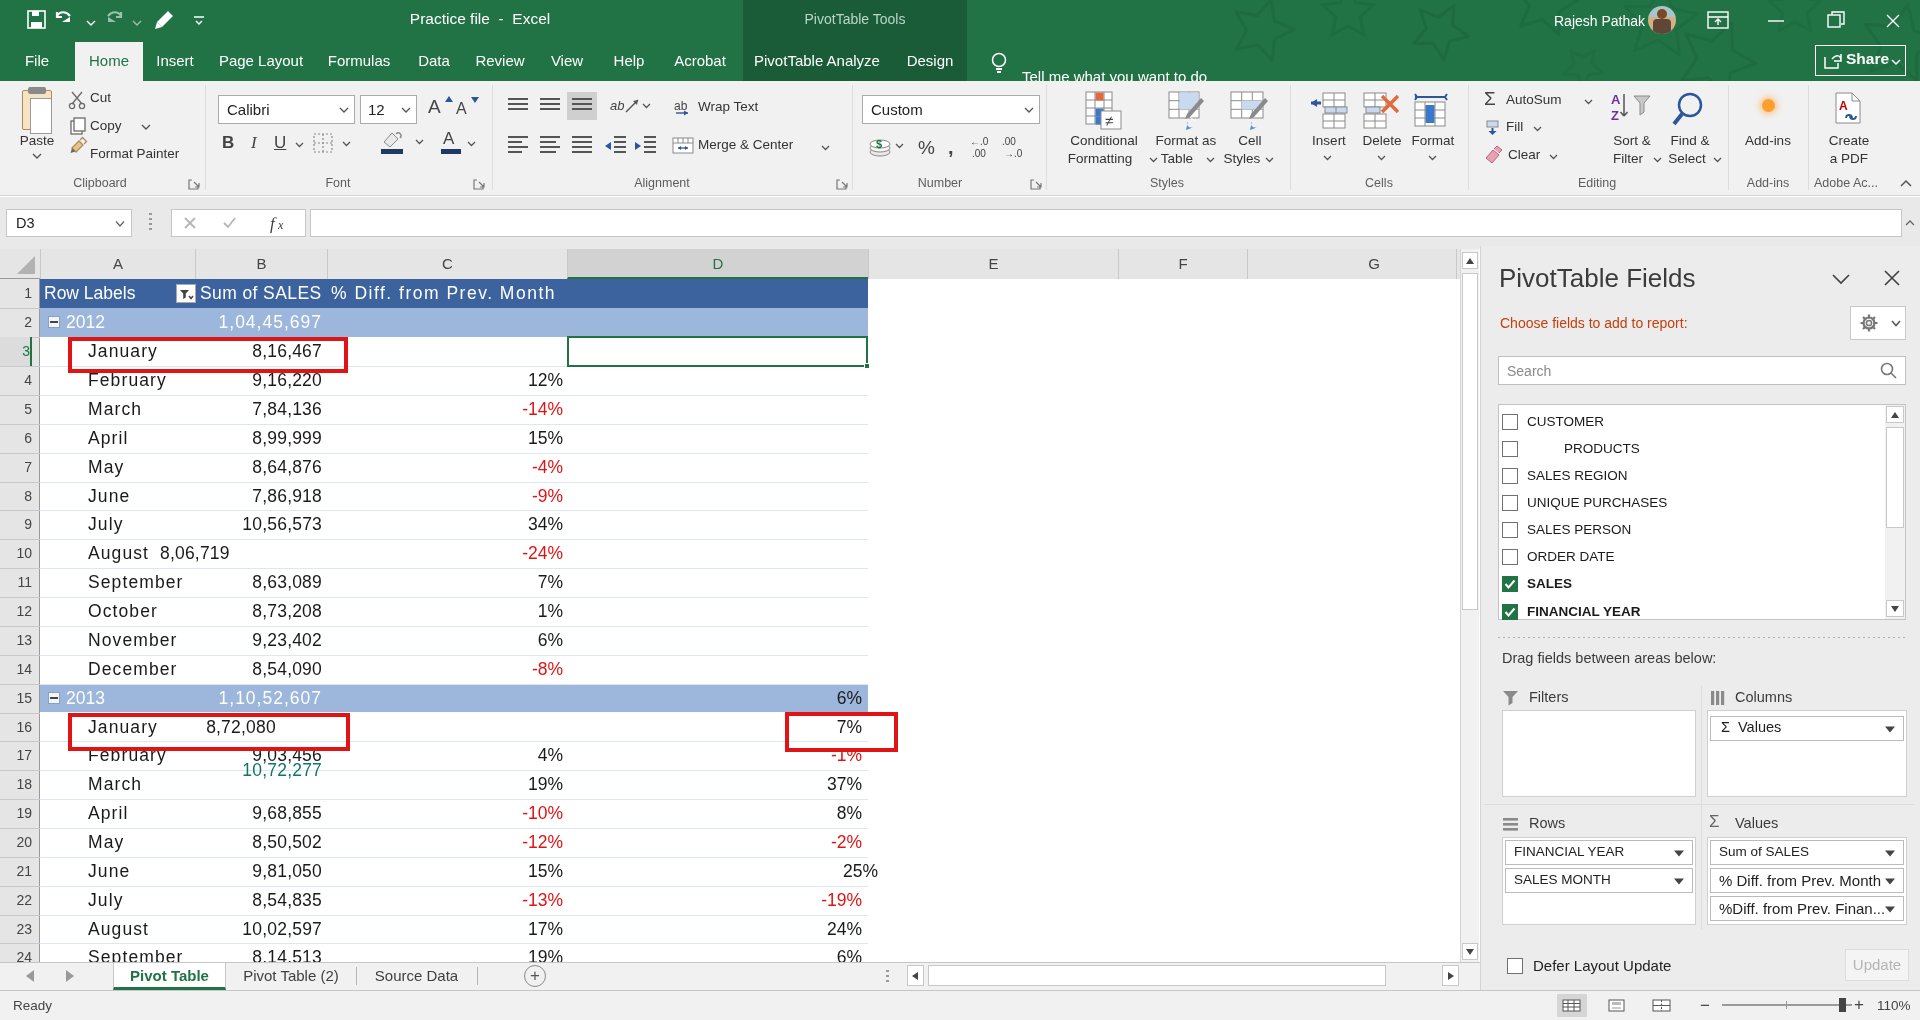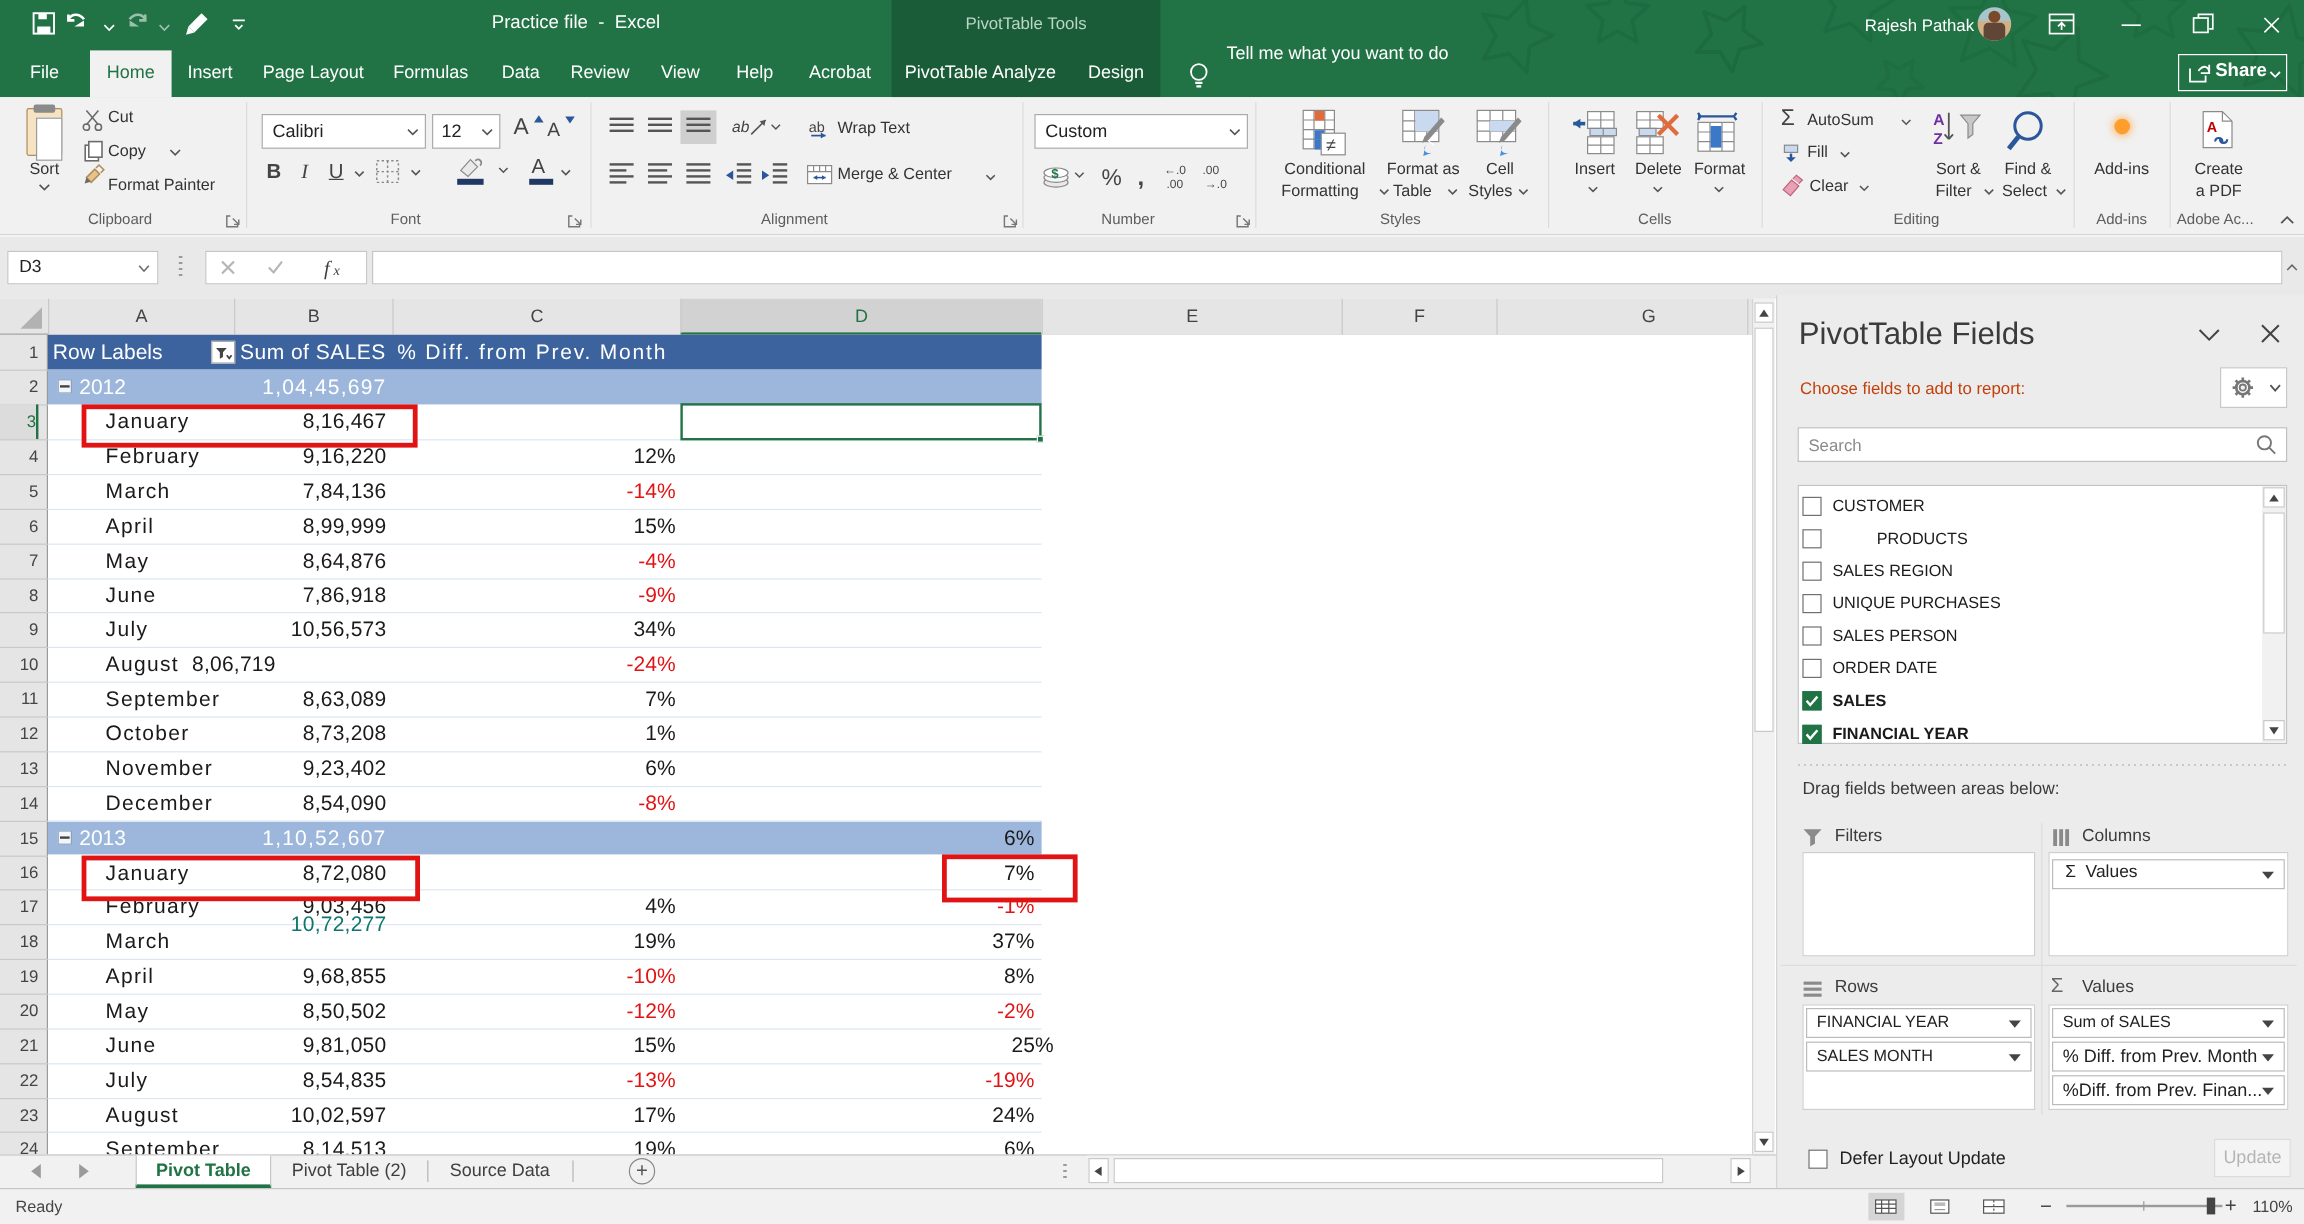--- a/index.html
+++ b/index.html
@@ -73,21 +73,21 @@
 <div class="ct" style="left:420px;top:52px;width:160px;color:#fff;font-size:15px">Review</div>
 <div class="ct" style="left:487px;top:52px;width:160px;color:#fff;font-size:15px">View</div>
 <div class="ct" style="left:549px;top:52px;width:160px;color:#fff;font-size:15px">Help</div>
 <div class="ct" style="left:620px;top:52px;width:160px;color:#fff;font-size:15px">Acrobat</div>
 <div class="ct" style="left:737px;top:52px;width:160px;color:#fff;font-size:15px">PivotTable Analyze</div>
 <div class="ct" style="left:850px;top:52px;width:160px;color:#fff;font-size:15px">Design</div>
 <svg style="left:986px;top:50px" width="26" height="26" viewBox="0 0 26 26" fill="none" stroke="#fff" stroke-width="1.5">
 <circle cx="13" cy="10" r="6.5"></circle>
       <path d="M10 19 h6 M11 22 h4" stroke-width="1.8"></path>
     </svg>
-<div class="t" style="left:1022px;top:36px;color:#fff;font-size:15px">Tell me what you want to do</div>
+<div class="t" style="left:1022px;top:68px;color:#fff;font-size:15px">Tell me what you want to do</div>
 <div class="a" style="left:1815px;top:45px;width:91px;height:31px;border:1.5px solid #fff"></div>
 <svg style="left:1822px;top:51px" width="22" height="20" viewBox="0 0 22 20" fill="none" stroke="#fff" stroke-width="1.5">
 <path d="M10 8 c5 -6 9 -3 9 2 M19 3 v7 h-7"></path>
       <path d="M3 6 v11 h13 v-5"></path>
     </svg>
 <div class="t" style="left:1846px;top:50px;color:#fff;font-size:15.5px;font-weight:bold">Share</div>
 <svg style="left:1890px;top:57px" width="12" height="10" viewBox="0 0 12 10" fill="none" stroke="#fff" stroke-width="1.5">
       <path d="M2 3 l4 4 4 -4"></path>
     </svg>
 <div class="a" style="left:0;top:81px;width:1920px;height:115px;background:#f1f1f1;border-bottom:1px solid #d4d4d4"></div>
@@ -118,21 +118,21 @@
       <g transform="translate(840,180)">
         <path d="M0 0 h-3 v9 h9 v-3 M2 2 l5 5 M7 3 v4 h-4"></path>
       </g>
       <g transform="translate(1034,180)">
         <path d="M0 0 h-3 v9 h9 v-3 M2 2 l5 5 M7 3 v4 h-4"></path>
       </g>
     </svg>
 <div class="a" style="left:22px;top:90px;width:30px;height:40px;background:#f5e3c3;border:1px solid #b08d57;border-radius:2px"></div>
 <div class="a" style="left:28px;top:87px;width:18px;height:7px;background:#8a8a8a;border-radius:2px"></div>
 <div class="a" style="left:30px;top:98px;width:22px;height:36px;background:#fff;border:1px solid #9a9a9a"></div>
-<div class="ct" style="left:7px;top:133px;width:60px;font-size:13.5px;color:#333">Sort</div>
+<div class="ct" style="left:7px;top:133px;width:60px;font-size:13.5px;color:#333">Paste</div>
 <svg style="left:31px;top:152px" width="12" height="9" viewBox="0 0 12 9" fill="none" stroke="#555" stroke-width="1.4">
       <path d="M2 2 l4 4 4 -4"></path>
     </svg>
 <svg style="left:68px;top:90px" width="22" height="78" viewBox="0 0 22 78" fill="none" stroke="#6a6a6a" stroke-width="1.3">
 <path d="M4 2 l10 12 M14 2 l-10 12"></path>
       <circle cx="4" cy="16" r="2.6"></circle>
       <circle cx="14" cy="16" r="2.6"></circle>
 <rect x="3" y="31" width="11" height="13" fill="#fff"></rect>
       <rect x="6" y="28" width="11" height="13" fill="#fff"></rect>
 <path d="M4 58 l7 -7 4 4 -7 7 z" fill="#e8c28a" stroke="#b08d57"></path>
@@ -562,21 +562,21 @@
 <div class="a" style="left:40px;top:625.8px;width:828px;height:1px;background:#dde6f2"></div>
 <div style="position:absolute;font-size:17.5px;line-height:28.87px;color:#1a1a1a;white-space:nowrap;left:88px;top:625.8px;letter-spacing:1.1px">November</div>
 <div style="position:absolute;font-size:17.5px;line-height:28.87px;color:#1a1a1a;white-space:nowrap;left:160px;top:625.8px;width:162px;text-align:right;letter-spacing:0.2px">9,23,402</div>
 <div style="position:absolute;font-size:17.5px;line-height:28.87px;color:#1a1a1a;white-space:nowrap;left:400px;top:625.8px;width:163px;text-align:right;color:#1a1a1a">6%</div>
 <div class="a" style="left:40px;top:654.7px;width:828px;height:1px;background:#dde6f2"></div>
 <div style="position:absolute;font-size:17.5px;line-height:28.87px;color:#1a1a1a;white-space:nowrap;left:88px;top:654.7px;letter-spacing:1.1px">December</div>
 <div style="position:absolute;font-size:17.5px;line-height:28.87px;color:#1a1a1a;white-space:nowrap;left:160px;top:654.7px;width:162px;text-align:right;letter-spacing:0.2px">8,54,090</div>
 <div style="position:absolute;font-size:17.5px;line-height:28.87px;color:#1a1a1a;white-space:nowrap;left:400px;top:654.7px;width:163px;text-align:right;color:#e01414">-8%</div>
 <div class="a" style="left:40px;top:683.6px;width:828px;height:1px;background:#dde6f2"></div>
 <div style="position:absolute;font-size:17.5px;line-height:28.87px;color:#1a1a1a;white-space:nowrap;left:88px;top:712.5px;letter-spacing:1.1px">January</div>
-<div style="position:absolute;font-size:17.5px;line-height:28.87px;color:#1a1a1a;white-space:nowrap;left:160px;top:712.5px;width:162px;text-align:right;letter-spacing:0.2px">8,72,080</div>
+<div style="position:absolute;font-size:17.5px;line-height:28.87px;color:#1a1a1a;white-space:nowrap;left:160px;top:712.5px;width:162px;text-align:center;letter-spacing:0.2px">8,72,080</div>
 <div style="position:absolute;font-size:17.5px;line-height:28.87px;color:#1a1a1a;white-space:nowrap;left:700px;top:712.5px;width:162px;text-align:right;color:#1a1a1a">7%</div>
 <div class="a" style="left:40px;top:741.3px;width:828px;height:1px;background:#dde6f2"></div>
 <div style="position:absolute;font-size:17.5px;line-height:28.87px;color:#1a1a1a;white-space:nowrap;left:88px;top:741.3px;letter-spacing:1.1px">February</div>
 <div style="position:absolute;font-size:17.5px;line-height:28.87px;color:#1a1a1a;white-space:nowrap;left:160px;top:741.3px;width:162px;text-align:right;letter-spacing:0.2px">9,03,456</div>
 <div style="position:absolute;font-size:17.5px;line-height:28.87px;color:#1a1a1a;white-space:nowrap;left:400px;top:741.3px;width:163px;text-align:right;color:#1a1a1a">4%</div>
 <div style="position:absolute;font-size:17.5px;line-height:28.87px;color:#1a1a1a;white-space:nowrap;left:700px;top:741.3px;width:162px;text-align:right;color:#e01414">-1%</div>
 <div class="a" style="left:40px;top:770.2px;width:828px;height:1px;background:#dde6f2"></div>
 <div style="position:absolute;font-size:17.5px;line-height:28.87px;color:#1a1a1a;white-space:nowrap;left:88px;top:770.2px;letter-spacing:1.1px">March</div>
 <div style="position:absolute;font-size:17.5px;line-height:28.87px;color:#0f766e;white-space:nowrap;left:160px;top:756px;width:162px;text-align:right;letter-spacing:0.2px">10,72,277</div>
 <div style="position:absolute;font-size:17.5px;line-height:28.87px;color:#1a1a1a;white-space:nowrap;left:400px;top:770.2px;width:163px;text-align:right;color:#1a1a1a">19%</div>

